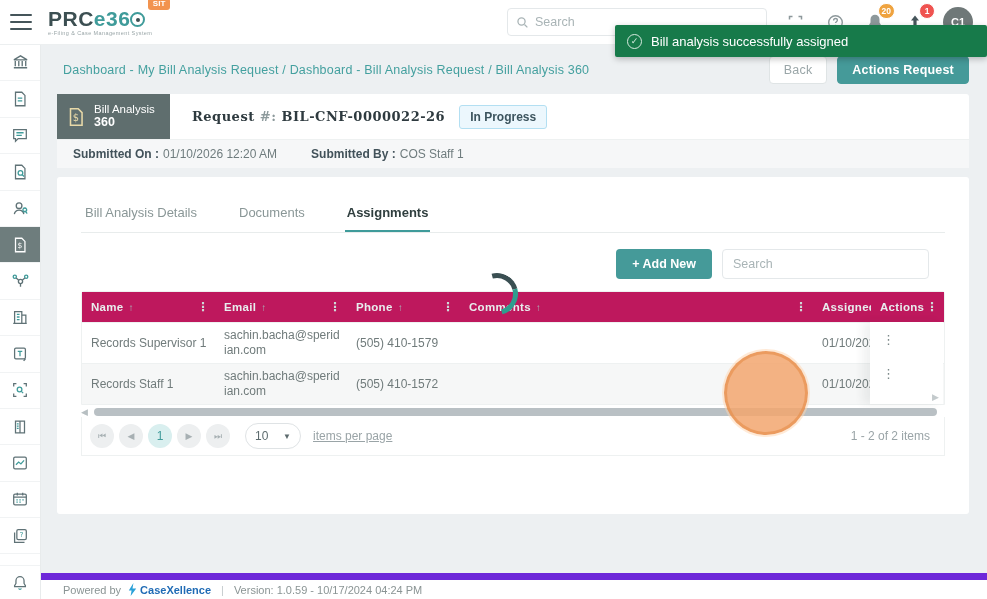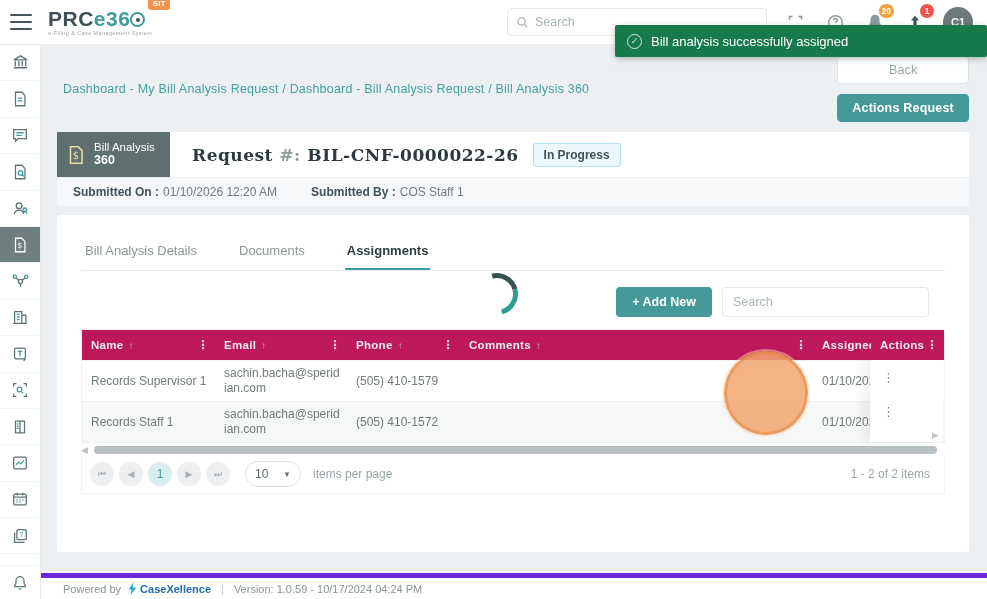--- a/index.html
+++ b/index.html
@@ -34,34 +34,34 @@
   .side-item { height:36.4px; display:flex; align-items:center; justify-content:center; color:#5f7276; border-bottom:1px solid #f1f3f4; cursor:pointer; flex:none; }
   .side-item .tl { color:#3f9b9a; }
   .side-item.active { background:#6e7d7d; color:#ffffff; }
   .side-item.bottom { margin-top:auto; border-top:1px solid #f1f3f4; border-bottom:none; height:34px; }
 
   .main { flex:1; display:flex; flex-direction:column; min-width:0; }
 
   
   .crumb-row { display:flex; align-items:center; padding:11px 18px 10px 22px; }
   .breadcrumb { font-size:12.5px; color:#44a09f; letter-spacing:0.2px; }
-  .crumb-actions { margin-left:auto; display:flex; gap:10px;flex-direction:column; }
+  .crumb-actions { margin-left:auto; display:flex; gap:10px; }
   .btn { font-family:inherit; font-size:12.5px; border-radius:4px; padding:6px 14px; cursor:pointer; letter-spacing:0.2px; }
   .btn-ghost { background:#ffffff; color:#9aa6a8; border:1px solid #dfe4e5; }
   .btn-teal { background:#459a99; color:#ffffff; border:1px solid #459a99; font-weight:bold; }
 
   
   .request-card { background:#ffffff; margin:0 18px 0 16px; border-radius:3px 3px 0 0; }
   .request-head { display:flex; align-items:center; height:45px; }
   .req-badge { width:113px; height:45px; background:#5f6e6e; color:#fff; display:flex; align-items:center; gap:7px; padding:0 8px; flex:none; }
   .req-badge .bicon { color:#e8d9a8; display:flex; }
   .req-badge .blines { display:flex; flex-direction:column; line-height:1.1; }
   .req-badge .l1 { font-size:11.5px; }
   .req-badge .l2 { font-size:12.5px; font-weight:bold; }
-  .req-title { margin-left:22px; font-family:"DejaVu Serif","Liberation Serif",serif; font-size:17px; font-weight:bold; color:#2e3a3f; letter-spacing:0.5px; }
+  .req-title { margin-left:22px; font-family:"DejaVu Serif","Liberation Serif",serif; font-size:13px; font-weight:bold; color:#2e3a3f; letter-spacing:0.5px; }
   .req-title .hash { color:#8d9a9c; }
   .status-pill { margin-left:14px; background:#ecf7fd; border:1px solid #b3dff2; color:#3c545e; font-size:12px; font-weight:bold; padding:4px 10px; border-radius:3px; }
   .submitted-row { background:#f6f7f8; border-top:1px solid #eef1f1; padding:7px 16px; display:flex; gap:34px; font-size:12px; color:#6f7c7e; }
   .submitted-row b { color:#42525a; font-weight:bold; margin-right:4px; }
 
   
   .panel { background:#ffffff; margin:9px 18px 0 16px; border-radius:3px; padding:14px 24px 58px 24px; }
   .tabs { display:flex; gap:38px; border-bottom:1px solid #e8ecec; padding:8px 2px 0 2px; }
   .tab { font-size:13px; color:#8a9797; padding:6px 2px 10px 2px; cursor:pointer; }
   .tab.active { color:#2f3e3e; font-weight:bold; border-bottom:2px solid #3f9b9a; }
@@ -91,25 +91,25 @@
   .hscroll .arrow { color:#b7bfc2; font-size:9px; }
   .hscroll .track { flex:1; height:8px; position:relative; }
   .hscroll .thumb { position:absolute; left:3px; right:8px; top:0; height:8px; background:#b9c0c4; border-radius:4px; }
 
   
   .pager { display:flex; align-items:center; border:1px solid #eef1f1; border-top:none; padding:6px 8px; gap:5px; }
   .pbtn { width:24px; height:24px; border-radius:50%; background:#edeff0; color:#a7b0b3; display:flex; align-items:center; justify-content:center; font-size:9px; cursor:pointer; }
   .pbtn.current { background:#d9efef; color:#3f9b9a; font-size:12px; }
   .psize { margin-left:10px; width:56px; height:26px; border:1px solid #dfe3e5; border-radius:14px; display:flex; align-items:center; justify-content:space-between; padding:0 9px; font-size:12px; color:#5d6b6e; cursor:pointer; background:#fff; }
   .psize .caret { font-size:8px; color:#5d6b6e; }
-  .plabel { font-size:12px; color:#9aa4a7; margin-left:7px; }
+  .plabel { font-size:12px; color:#9aa4a7; margin-left:7px;text-decoration:underline; }
   .psummary { margin-left:auto; font-size:12px; color:#9aa4a7; padding-right:6px; }
 
   
-  .footer { margin-top:auto; background:#ffffff; border-top:5px solid #6d28d9; height:26px; display:flex; align-items:center; padding:0 22px; font-size:11px; color:#8a9494; gap:6px; }
+  .footer { margin-top:auto; background:#ffffff; border-top:7px solid #6d28d9; height:26px; display:flex; align-items:center; padding:0 22px; font-size:11px; color:#8a9494; gap:6px; }
   .brand { color:#1f6bb5; font-weight:bold; display:flex; align-items:center; gap:2px; }
   .fsep { color:#c3cacc; margin:0 4px; }
 
   
   .toast { position:absolute; top:25px; right:0; width:372px; height:32px; background:#177a4a; color:#ffffff; display:flex; align-items:center; gap:9px; padding:0 12px; font-size:13px; border-radius:2px; box-shadow:0 2px 6px rgba(0,0,0,0.25); z-index:50; }
   .toast .check { width:15px; height:15px; border:1.4px solid #d7eadf; border-radius:50%; display:flex; align-items:center; justify-content:center; font-size:9px; color:#d7eadf; flex:none; }
   .spinner { position:absolute; left:476px; top:273px; width:42px; height:42px; border-radius:50%; border:5px solid transparent; border-top-color:#3a4f52; border-right-color:#2e9d8e; transform:rotate(30deg); z-index:40; }
   .click-circle { position:absolute; left:724px; top:351px; width:84px; height:84px; border-radius:50%; background:rgba(242,166,110,0.85); border:3px solid rgba(228,136,66,0.55); box-shadow:0 0 0 2px rgba(255,214,175,0.5); z-index:45; }
 </style>
 </head>

